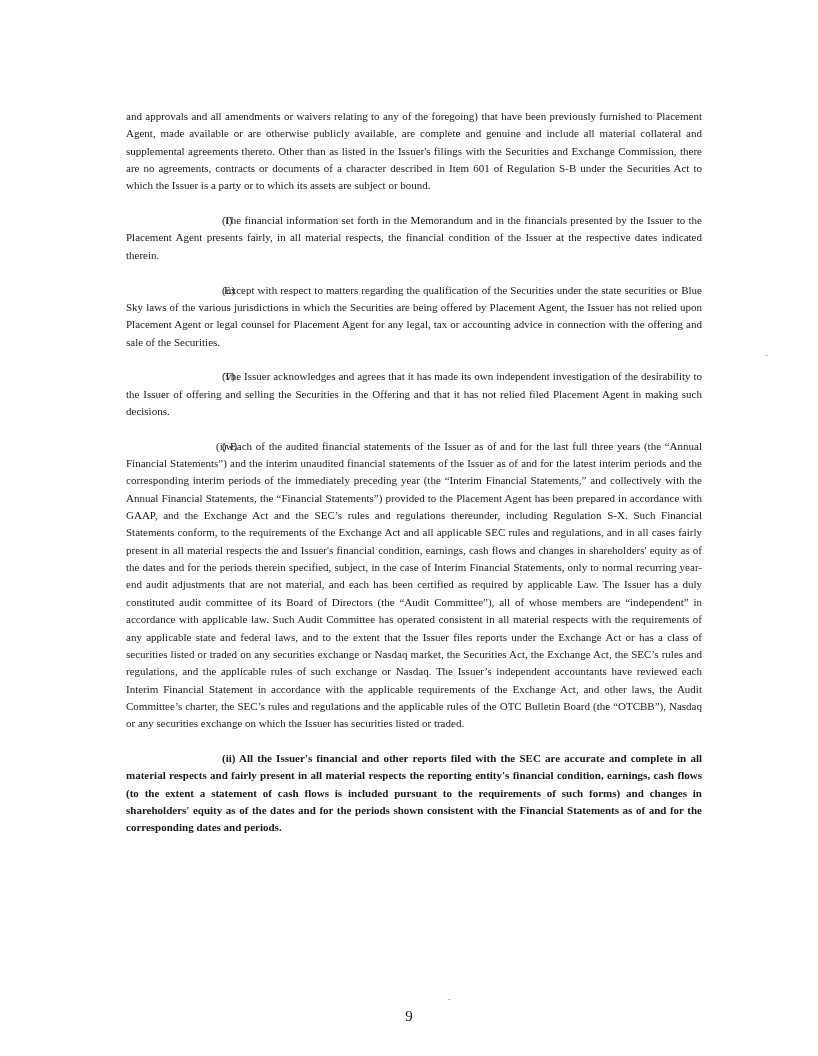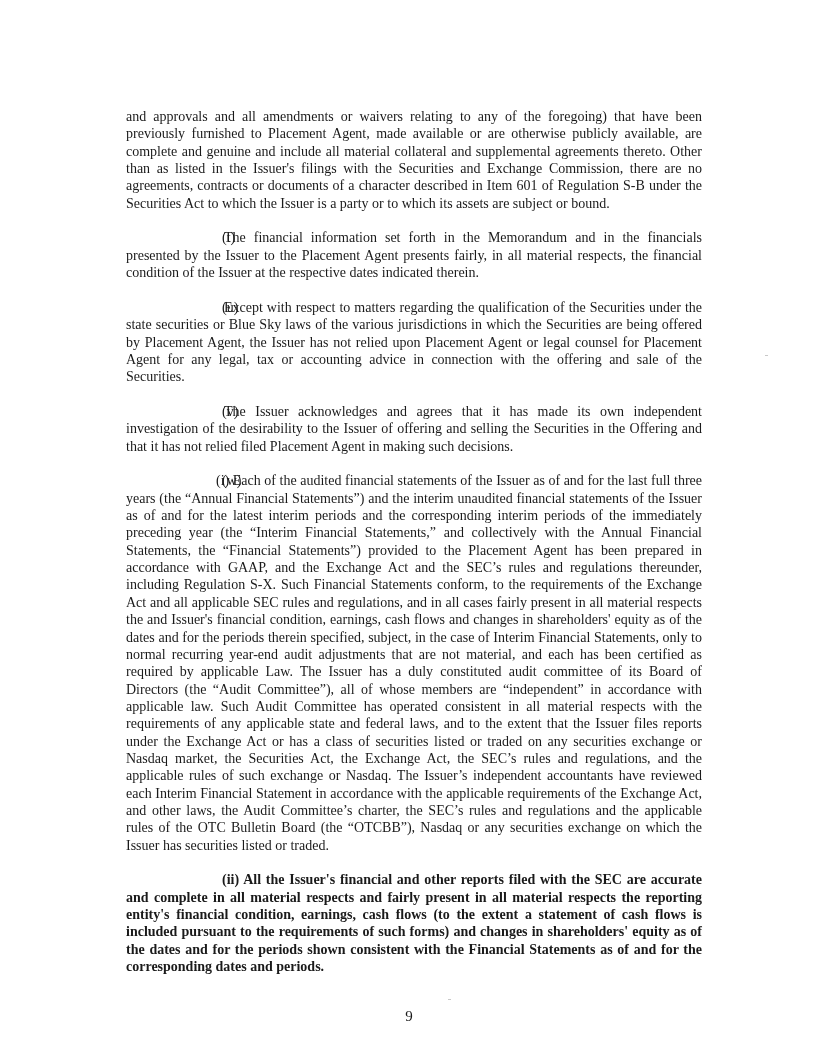--- a/index.html
+++ b/index.html
@@ -3,21 +3,21 @@
   <meta charset="utf-8">
   <style>
     html, body { margin: 0; padding: 0; background: #ffffff; }
     body {
       width: 818px; height: 1056px; position: relative; overflow: hidden;
       font-family: "Liberation Serif", "DejaVu Serif", serif;
       color: #1a1a1a;
     }
     .page {
       position: absolute; left: 126px; top: 108px; width: 576px;
-      font-size: 14px; line-height: 17.35px;
+      font-size: 11px; line-height: 17.35px;
     }
     .para { margin: 0 0 17.4px 0; text-align: justify; }
     .para .label { display: inline-block; width: 50px; }
     .indent { text-indent: 48px; }
     .indent-deep { text-indent: 96px; font-weight: bold; }
     b { font-weight: normal; margin-top: 20px; }
     .page-number {
       position: absolute; left: 0; width: 818px; top: 1008px; text-align: center;
       font-size: 15px; font-family: "Liberation Serif", serif;
     }

